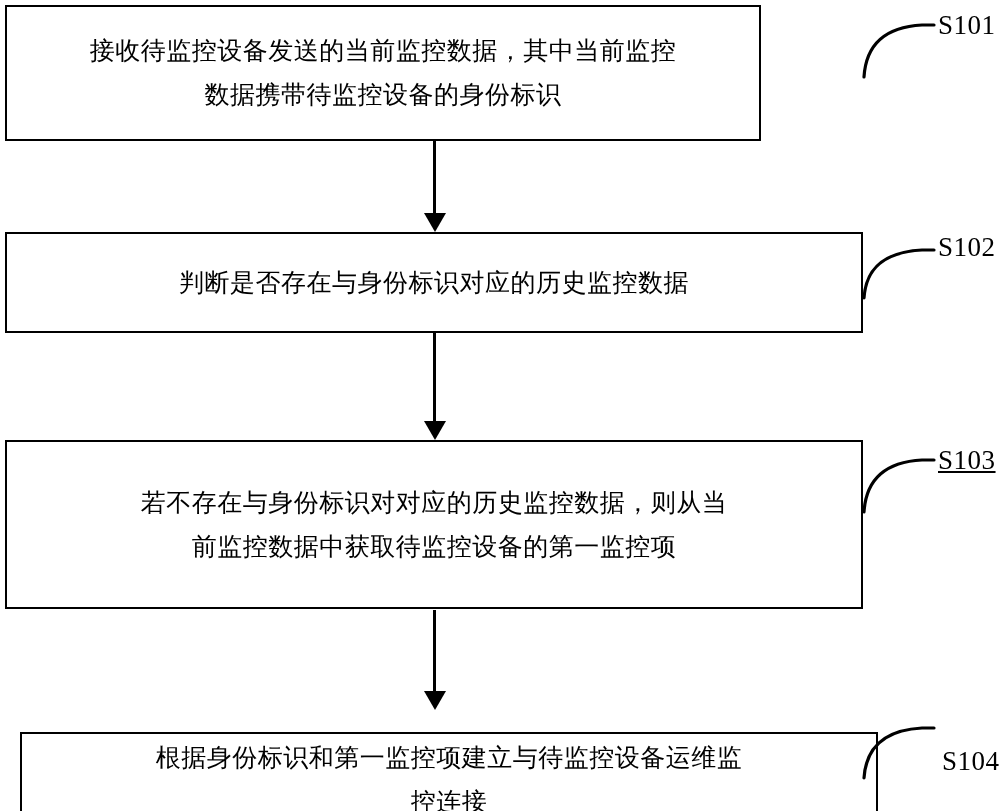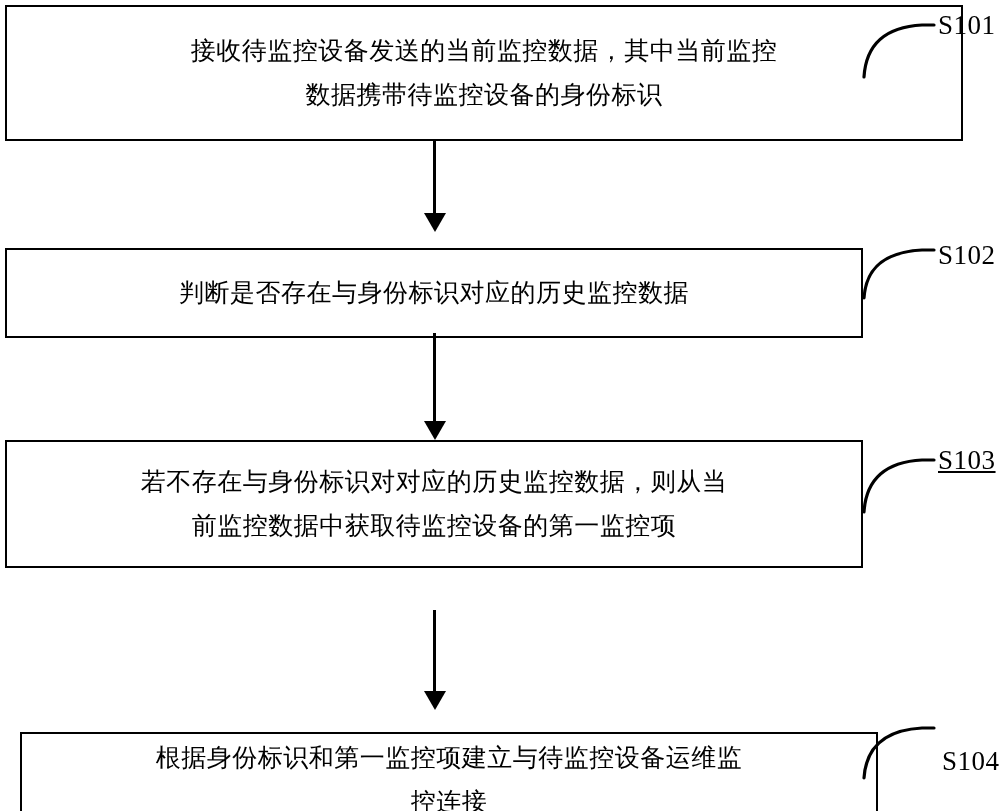--- a/index.html
+++ b/index.html
@@ -67,48 +67,48 @@
     color: #000000;
     letter-spacing: 0.5px;
     white-space: nowrap;
   }
 </style>
 </head>
 <body>
 
 <div id="canvas">
 
-  <div class="step-box" style="left:5px; top:5px; width:958px; height:136px;">
+  <div class="step-box" style="left:5px; top:5px; width:756px; height:136px;">
     <div class="step-text">接收待监控设备发送的当前监控数据，其中当前监控
 数据携带待监控设备的身份标识</div>
   </div>
   <svg class="leader" style="left:860px; top:5px; width:80px; height:75px;" viewBox="0 0 80 75">
     <path d="M 4 72 C 6 40, 24 22, 62 20 L 74 20" stroke="#000000" stroke-width="3.2" fill="none" stroke-linecap="round"></path>
   </svg>
   <div class="step-label" style="left:938px; top:10px;text-align:center;">S101</div>
 
   <div class="connector" style="left:424px; top:141px; width:22px; height:91px;">
     <div class="conn-line" style="left:9px; top:0; height:73px;"></div>
     <div class="conn-head" style="left:0; top:72px;"></div>
   </div>
 
-  <div class="step-box" style="left:5px; top:232px; width:858px; height:90px;margin-top:16px;">
+  <div class="step-box" style="left:5px; top:232px; width:858px; height:101px;">
     <div class="step-text">判断是否存在与身份标识对应的历史监控数据</div>
   </div>
   <svg class="leader" style="left:860px; top:232px; width:80px; height:70px;" viewBox="0 0 80 70">
     <path d="M 4 66 C 6 36, 24 20, 62 18 L 74 18" stroke="#000000" stroke-width="3.2" fill="none" stroke-linecap="round"></path>
   </svg>
-  <div class="step-label" style="left:938px; top:240px;font-family:Liberation Serif, serif;">S102</div>
+  <div class="step-label" style="left:938px; top:232px;font-family:Liberation Serif, serif;">S102</div>
 
   <div class="connector" style="left:424px; top:333px; width:22px; height:107px;">
     <div class="conn-line" style="left:9px; top:0; height:89px;"></div>
     <div class="conn-head" style="left:0; top:88px;"></div>
   </div>
 
-  <div class="step-box" style="left:5px; top:440px; width:858px; height:128px;">
+  <div class="step-box" style="left:5px; top:440px; width:858px; height:169px;">
     <div class="step-text">若不存在与身份标识对对应的历史监控数据，则从当
 前监控数据中获取待监控设备的第一监控项</div>
   </div>
   <svg class="leader" style="left:860px; top:440px; width:80px; height:75px;" viewBox="0 0 80 75">
     <path d="M 4 72 C 6 40, 24 22, 62 20 L 74 20" stroke="#000000" stroke-width="3.2" fill="none" stroke-linecap="round"></path>
   </svg>
   <div class="step-label" style="left:938px; top:445px;text-decoration:underline;">S103</div>
 
   <div class="connector" style="left:424px; top:610px; width:22px; height:100px;">
     <div class="conn-line" style="left:9px; top:0; height:82px;"></div>

